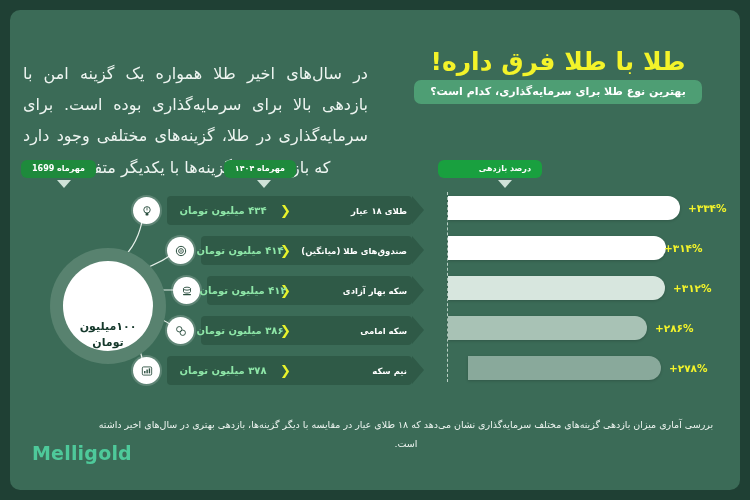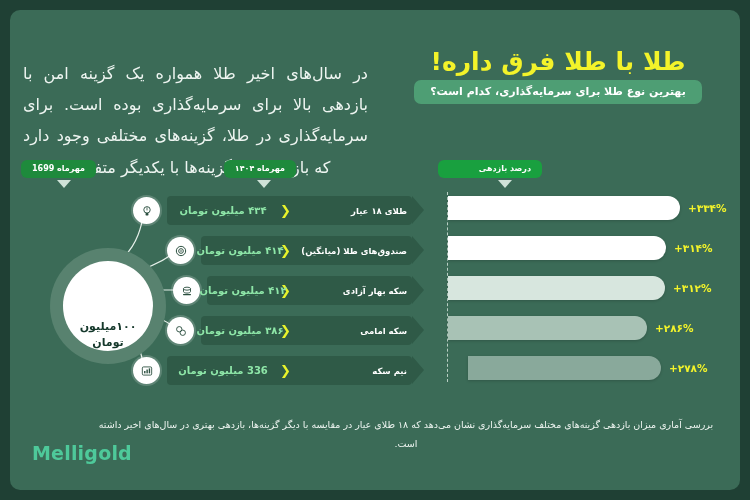--- a/index.html
+++ b/index.html
@@ -243,33 +243,33 @@
         <div class="row-icon">
           <svg viewBox="0 0 24 24">
             <rect x="4" y="5" width="16" height="14" rx="2" fill="none" stroke="#2b4f3f" stroke-width="1.5"></rect>
             <rect x="7" y="12" width="2.4" height="4" fill="#2b4f3f"></rect>
             <rect x="11" y="9.5" width="2.4" height="6.5" fill="#2b4f3f"></rect>
             <rect x="15" y="7.5" width="2.4" height="8.5" fill="#2b4f3f"></rect>
           </svg>
         </div>
         <div class="row-label" style="left: 174px; width: 100px; justify-content: flex-start;">نیم سکه</div>
         <div class="row-chev" style="left: 147px;">❯</div>
-        <div class="row-value" style="left: 40px; width: 100px; justify-content: center;">336 میلیون تومان</div>
+        <div class="row-value" style="left: 40px; width: 100px; justify-content: center;">۳۷۸ میلیون تومان</div>
       </div>
     </div>
 
   <div class="baseline"></div>
   <div id="bars">
       <div class="track" style="top: 186px; width: 300px;">
         <div class="pbar" style="width: 232px; background: rgb(255, 255, 255);"></div>
         <div class="pval" style="left: 240px;">+۳۳۴%</div>
       </div>
       <div class="track" style="top: 226px; width: 300px;">
         <div class="pbar" style="width: 218px; background: rgb(255, 255, 255);"></div>
-        <div class="pval" style="left: 226px;">+۳۱۴%</div>
+        <div class="pval" style="left: 216px;">+۳۱۴%</div>
       </div>
       <div class="track" style="top: 266px; width: 300px;">
         <div class="pbar" style="width: 217px; background: rgb(215, 230, 222);"></div>
         <div class="pval" style="left: 225px;">+۳۱۲%</div>
       </div>
       <div class="track" style="top: 306px; width: 300px;">
         <div class="pbar" style="width: 199px; background: rgb(168, 194, 181);"></div>
         <div class="pval" style="left: 207px;">+۲۸۶%</div>
       </div>
       <div class="track" style="top: 346px; width: 300px; margin-left: 20px;">

